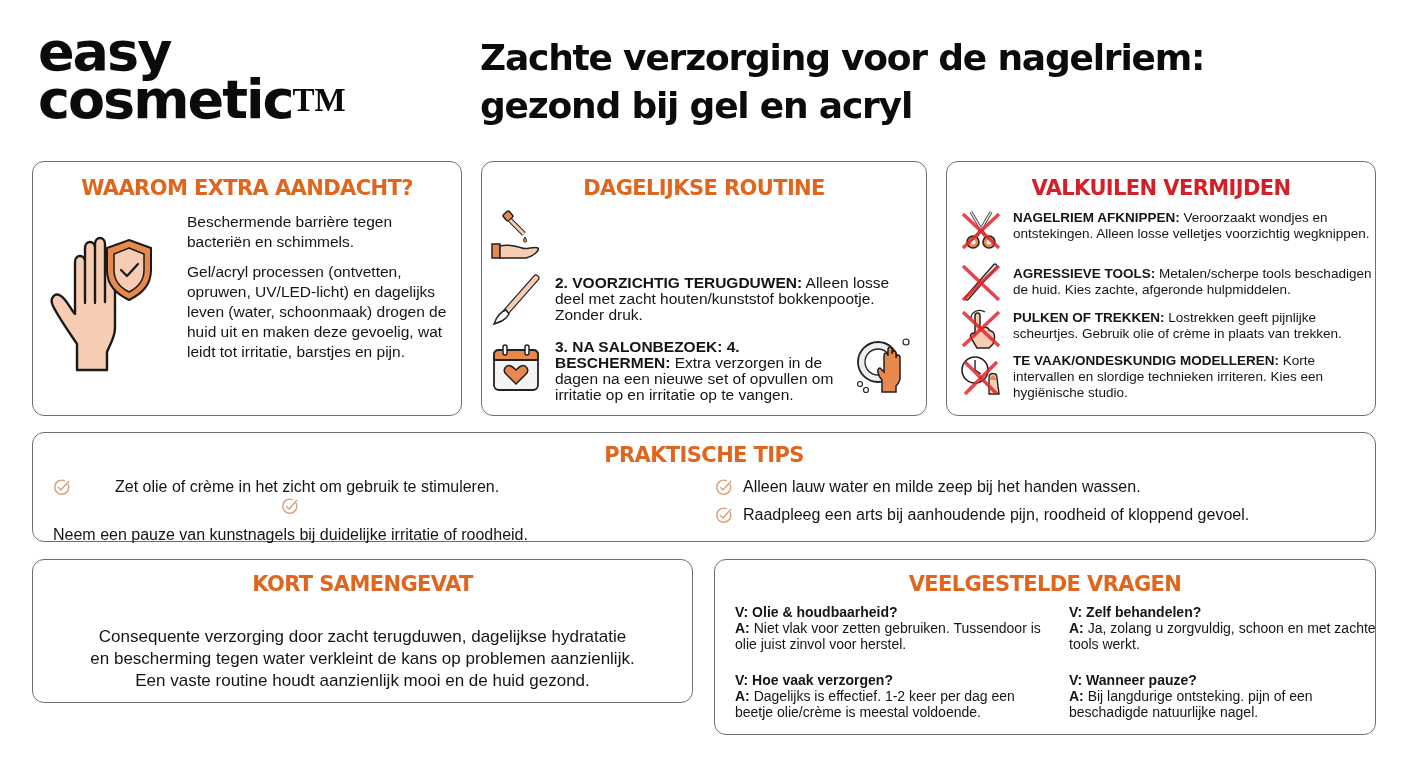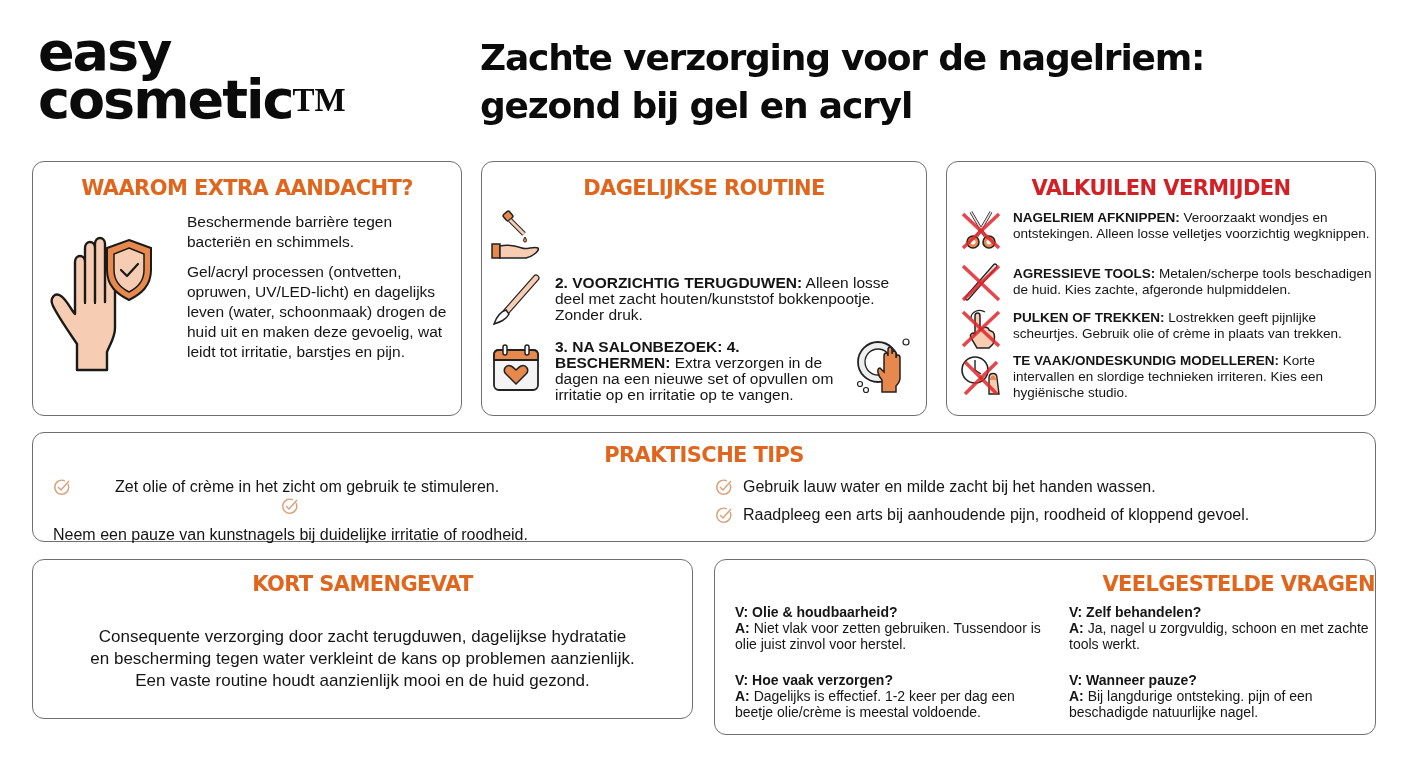--- a/index.html
+++ b/index.html
@@ -35,27 +35,27 @@
   .pit b { font-weight: bold; }
   .pit-icon { position: absolute; left: 12px; width: 44px; height: 44px; }
 
   
   #card-tips { left: 32px; top: 432px; width: 1344px; height: 110px; }
   #card-tips .card-title { margin-top: 10px; }
   .tip { position: absolute; font-size: 16px; line-height: 20px; color: #151515; display: flex; align-items: center; gap: 10px; }
   .tip svg { flex: 0 0 auto; }
 
   
-  #card-summary { left: 32px; top: 559px; width: 661px; height: 160px; }
+  #card-summary { left: 32px; top: 559px; width: 661px; height: 144px; }
   #card-summary .card-title { margin-top: 12px; }
   #card-summary .body { position: absolute; left: 10px; right: 10px; top: 66px; text-align: center; font-size: 17px; line-height: 22px; color: #151515; }
 
   
   #card-faq { left: 714px; top: 559px; width: 662px; height: 176px; }
-  #card-faq .card-title { margin-top: 12px; text-align: right; }
+  #card-faq .card-title { margin-top: 12px; }
   .faq { position: absolute; width: 310px; font-size: 14px; line-height: 16px; color: #151515; }
   .faq .q { font-weight: bold; }
   .faq .a b { font-weight: bold; }
 </style>
 </head>
 <body>
 
 <div class="brand">
   <div>easy</div>
   <div><span>cosmetic</span><span class="tm">TM</span></div>
@@ -205,21 +205,21 @@
         <path d="M15 6 A7 7 0 1 1 12 3" fill="none" stroke="#d9a07a" stroke-width="1.4"></path>
         <path d="M5 9 L8 12 L16 3" fill="none" stroke="#d9a07a" stroke-width="1.4"></path>
       </svg>
     <span>Neem een pauze van kunstnagels bij duidelijke irritatie of roodheid.</span>
   </div>
   <div class="tip" style="left:682px; top:44px;">
     <svg width="18" height="18" viewBox="0 0 18 18">
         <path d="M15 6 A7 7 0 1 1 12 3" fill="none" stroke="#d9a07a" stroke-width="1.4"></path>
         <path d="M5 9 L8 12 L16 3" fill="none" stroke="#d9a07a" stroke-width="1.4"></path>
       </svg>
-    <span>Gebruik lauw water en milde zacht bij het handen wassen.</span>
+    <span>Alleen lauw water en milde zeep bij het handen wassen.</span>
   </div>
   <div class="tip" style="left:682px; top:72px;">
     <svg width="18" height="18" viewBox="0 0 18 18">
         <path d="M15 6 A7 7 0 1 1 12 3" fill="none" stroke="#d9a07a" stroke-width="1.4"></path>
         <path d="M5 9 L8 12 L16 3" fill="none" stroke="#d9a07a" stroke-width="1.4"></path>
       </svg>
     <span>Raadpleeg een arts bij aanhoudende pijn, roodheid of kloppend gevoel.</span>
   </div>
 </div>
 
@@ -233,21 +233,21 @@
 </div>
 
 <div class="card" id="card-faq">
   <div class="card-title">VEELGESTELDE VRAGEN</div>
   <div class="faq" style="left:20px; top:44px;">
     <div class="q">V: Olie &amp; houdbaarheid?</div>
     <div class="a"><b>A:</b><span> Niet vlak voor zetten gebruiken. Tussendoor is olie juist zinvol voor herstel.</span></div>
   </div>
   <div class="faq" style="left:354px; top:44px;">
     <div class="q">V: Zelf behandelen?</div>
-    <div class="a"><b>A:</b><span> Ja, nagel u zorgvuldig, schoon en met zachte tools werkt.</span></div>
+    <div class="a"><b>A:</b><span> Ja, zolang u zorgvuldig, schoon en met zachte tools werkt.</span></div>
   </div>
   <div class="faq" style="left:20px; top:112px;">
     <div class="q">V: Hoe vaak verzorgen?</div>
     <div class="a"><b>A:</b><span> Dagelijks is effectief. 1-2 keer per dag een beetje olie/crème is meestal voldoende.</span></div>
   </div>
   <div class="faq" style="left:354px; top:112px;">
     <div class="q">V: Wanneer pauze?</div>
     <div class="a"><b>A:</b><span> Bij langdurige ontsteking. pijn of een beschadigde natuurlijke nagel.</span></div>
   </div>
 </div>

